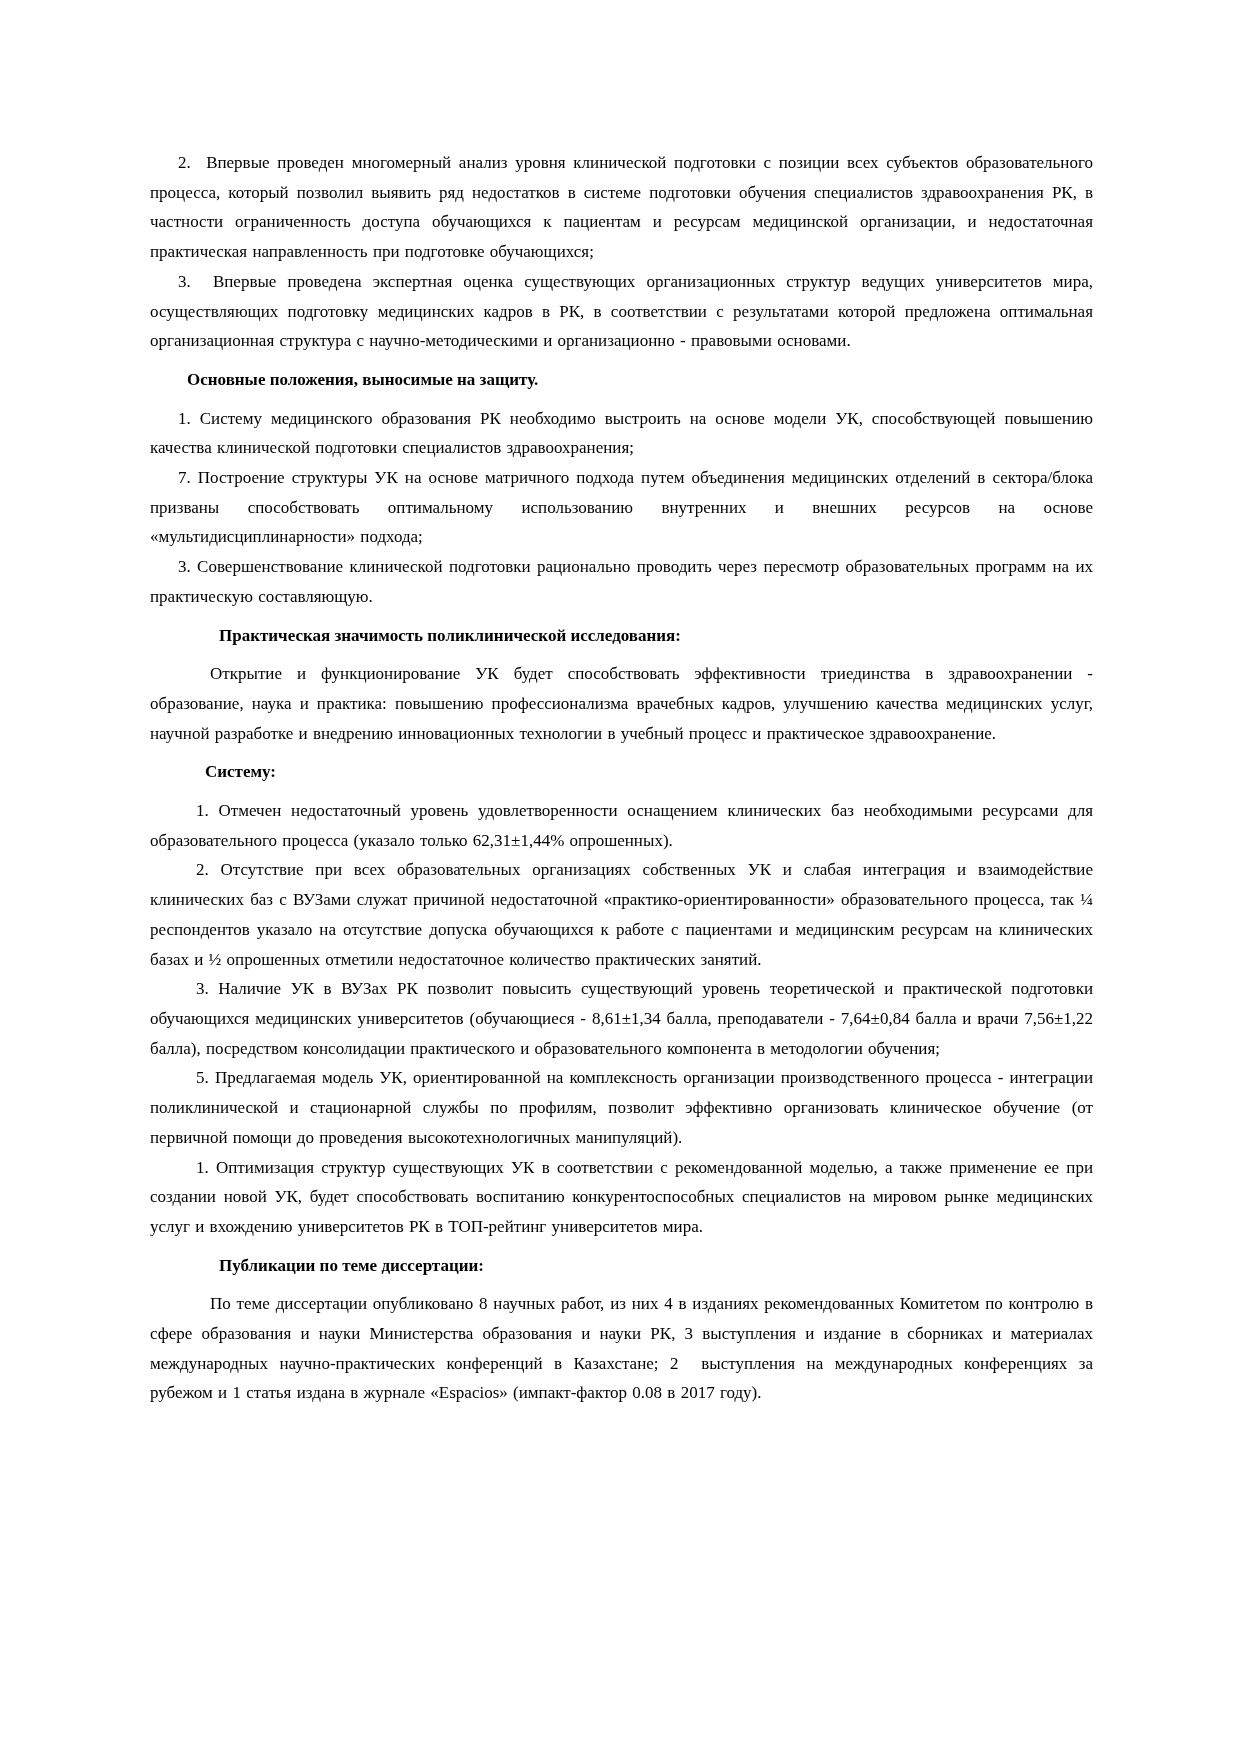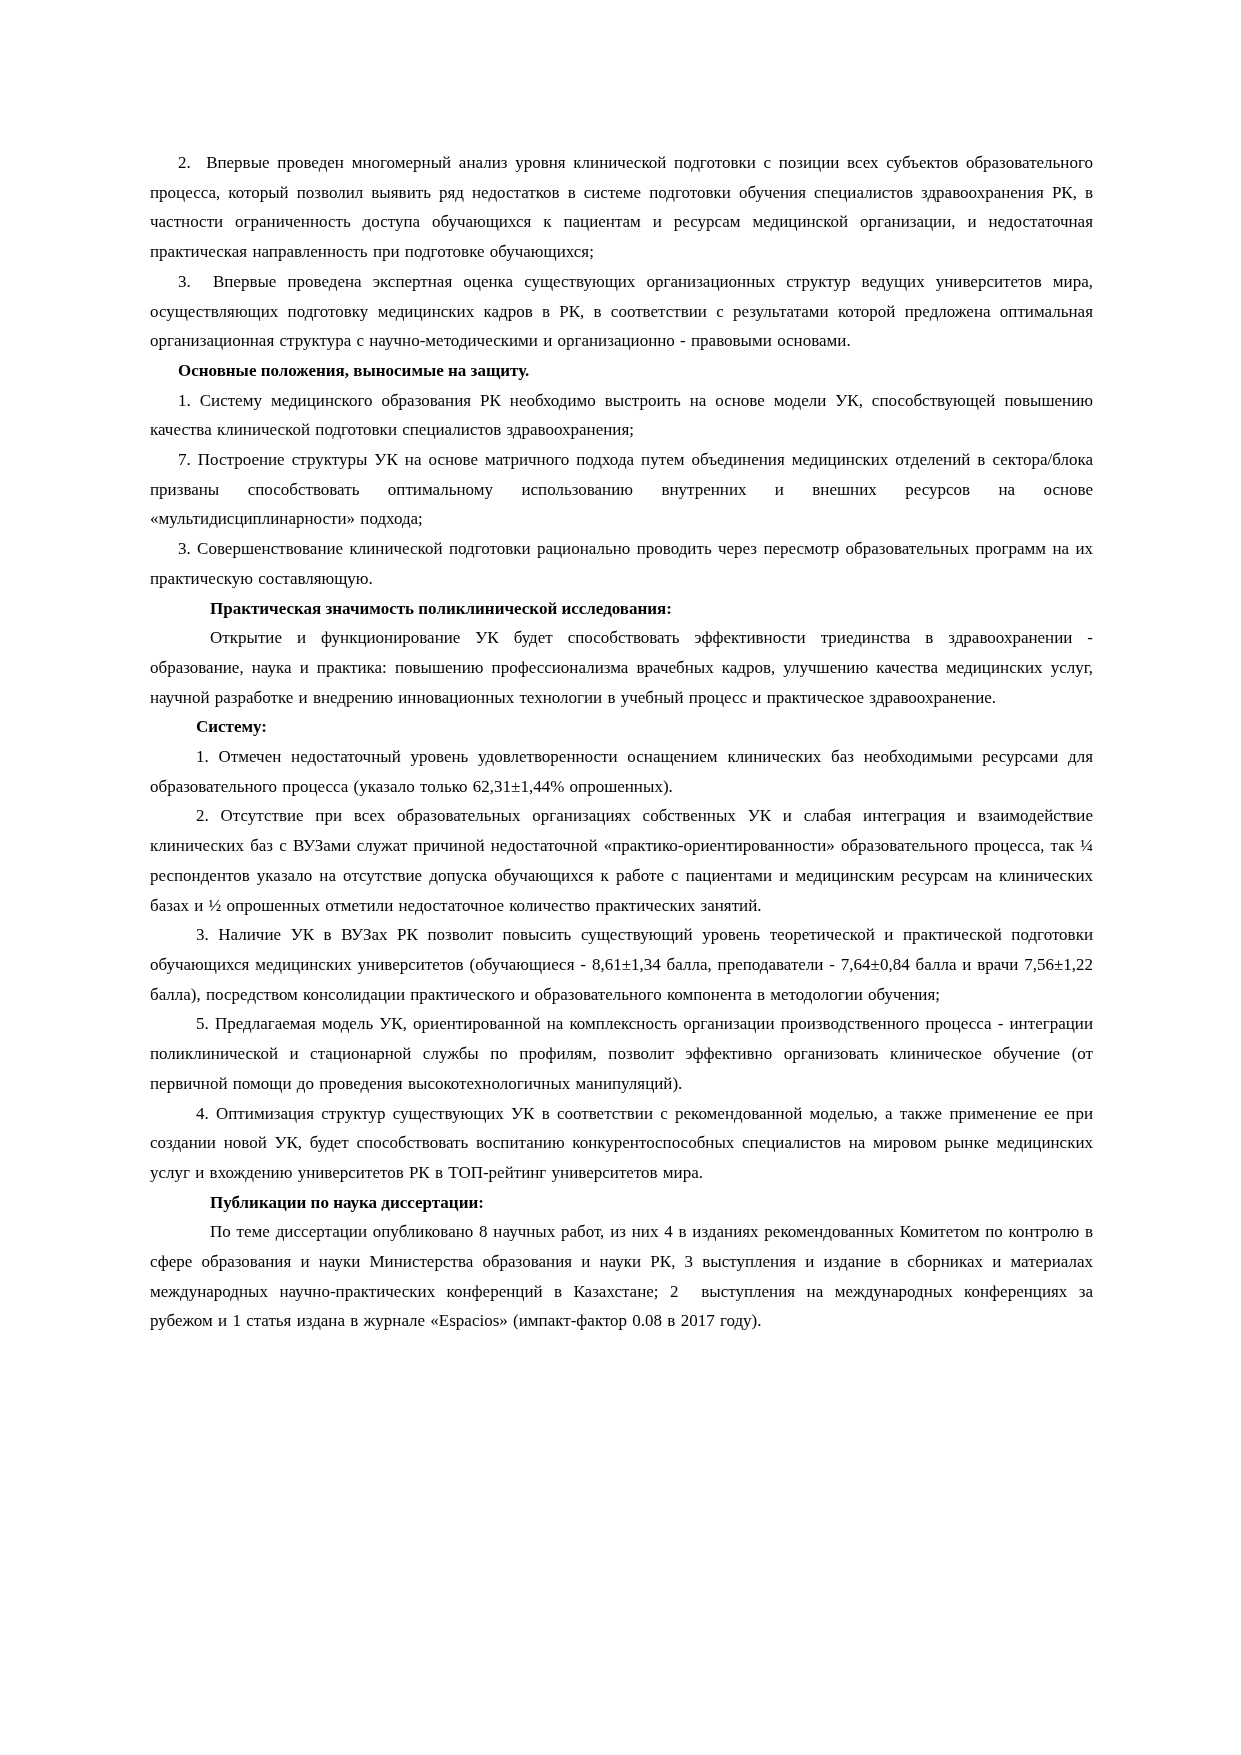--- a/index.html
+++ b/index.html
@@ -19,21 +19,21 @@
     font-size: 17px;
     line-height: 29.7px;
     overflow: hidden;
   }
   .para {
     margin: 0;
     text-align: justify;
     word-spacing: 1px;
   }
   .heading {
-    margin: 0;
+    margin: 9px;
     font-weight: bold;
     text-align: left;
   }
   .indent-sm { text-indent: 28px; }
   .indent-md { text-indent: 46px; }
   .indent-lg { text-indent: 60px; }
 </style>
 </head>
 <body>
 
@@ -44,16 +44,16 @@
   <p class="para indent-sm">1. Систему медицинского образования РК необходимо выстроить на основе модели УК, способствующей повышению качества клинической подготовки специалистов здравоохранения;</p>
   <p class="para indent-sm">7. Построение структуры УК на основе матричного подхода путем объединения медицинских отделений в сектора/блока призваны способствовать оптимальному использованию внутренних и внешних ресурсов на основе «мультидисциплинарности» подхода;</p>
   <p class="para indent-sm">3. Совершенствование клинической подготовки рационально проводить через пересмотр образовательных программ на их практическую составляющую.</p>
   <p class="heading indent-lg">Практическая значимость поликлинической исследования:</p>
   <p class="para indent-lg">Открытие и функционирование УК будет способствовать эффективности триединства в здравоохранении - образование, наука и практика: повышению профессионализма врачебных кадров, улучшению качества медицинских услуг, научной разработке и внедрению инновационных технологии  в учебный процесс и практическое здравоохранение.</p>
   <p class="heading indent-md">Систему:</p>
   <p class="para indent-md">1. Отмечен недостаточный уровень удовлетворенности оснащением клинических баз необходимыми ресурсами для образовательного процесса (указало только 62,31±1,44% опрошенных).</p>
   <p class="para indent-md">2. Отсутствие при всех образовательных организациях собственных УК и слабая интеграция и взаимодействие клинических баз с ВУЗами служат причиной недостаточной «практико-ориентированности» образовательного процесса, так ¼ респондентов указало на отсутствие допуска обучающихся к работе с пациентами и медицинским ресурсам на клинических базах и ½ опрошенных отметили недостаточное количество практических занятий.</p>
   <p class="para indent-md">3.&nbsp;Наличие УК в ВУЗах РК позволит повысить существующий уровень теоретической и практической подготовки обучающихся медицинских университетов (обучающиеся - 8,61±1,34 балла, преподаватели - 7,64±0,84 балла и врачи 7,56±1,22 балла), посредством консолидации практического и образовательного компонента в методологии обучения;</p>
   <p class="para indent-md">5. Предлагаемая модель УК, ориентированной на комплексность организации производственного процесса - интеграции поликлинической и стационарной службы по профилям, позволит эффективно организовать клиническое обучение (от первичной помощи до проведения высокотехнологичных манипуляций).</p>
-  <p class="para indent-md">4. Оптимизация структур существующих УК в соответствии с рекомендованной моделью, а также применение ее при создании новой УК, будет способствовать воспитанию конкурентоспособных специалистов на мировом рынке медицинских услуг и вхождению университетов РК в ТОП-рейтинг университетов мира.</p>
-  <p class="heading indent-lg">Публикации по наука диссертации:</p>
+  <p class="para indent-md">1. Оптимизация структур существующих УК в соответствии с рекомендованной моделью, а также применение ее при создании новой УК, будет способствовать воспитанию конкурентоспособных специалистов на мировом рынке медицинских услуг и вхождению университетов РК в ТОП-рейтинг университетов мира.</p>
+  <p class="heading indent-lg">Публикации по теме диссертации:</p>
   <p class="para indent-lg">По теме диссертации опубликовано 8 научных работ, из них 4 в изданиях рекомендованных Комитетом по контролю в сфере образования и науки Министерства образования и науки РК, 3 выступления и издание в сборниках и материалах международных научно-практических конференций в Казахстане; 2 &nbsp;выступления на международных конференциях за рубежом и 1 статья издана в журнале «Espacios» (импакт-фактор 0.08 в 2017 году).</p>
 </div>
 
 </body></html>

